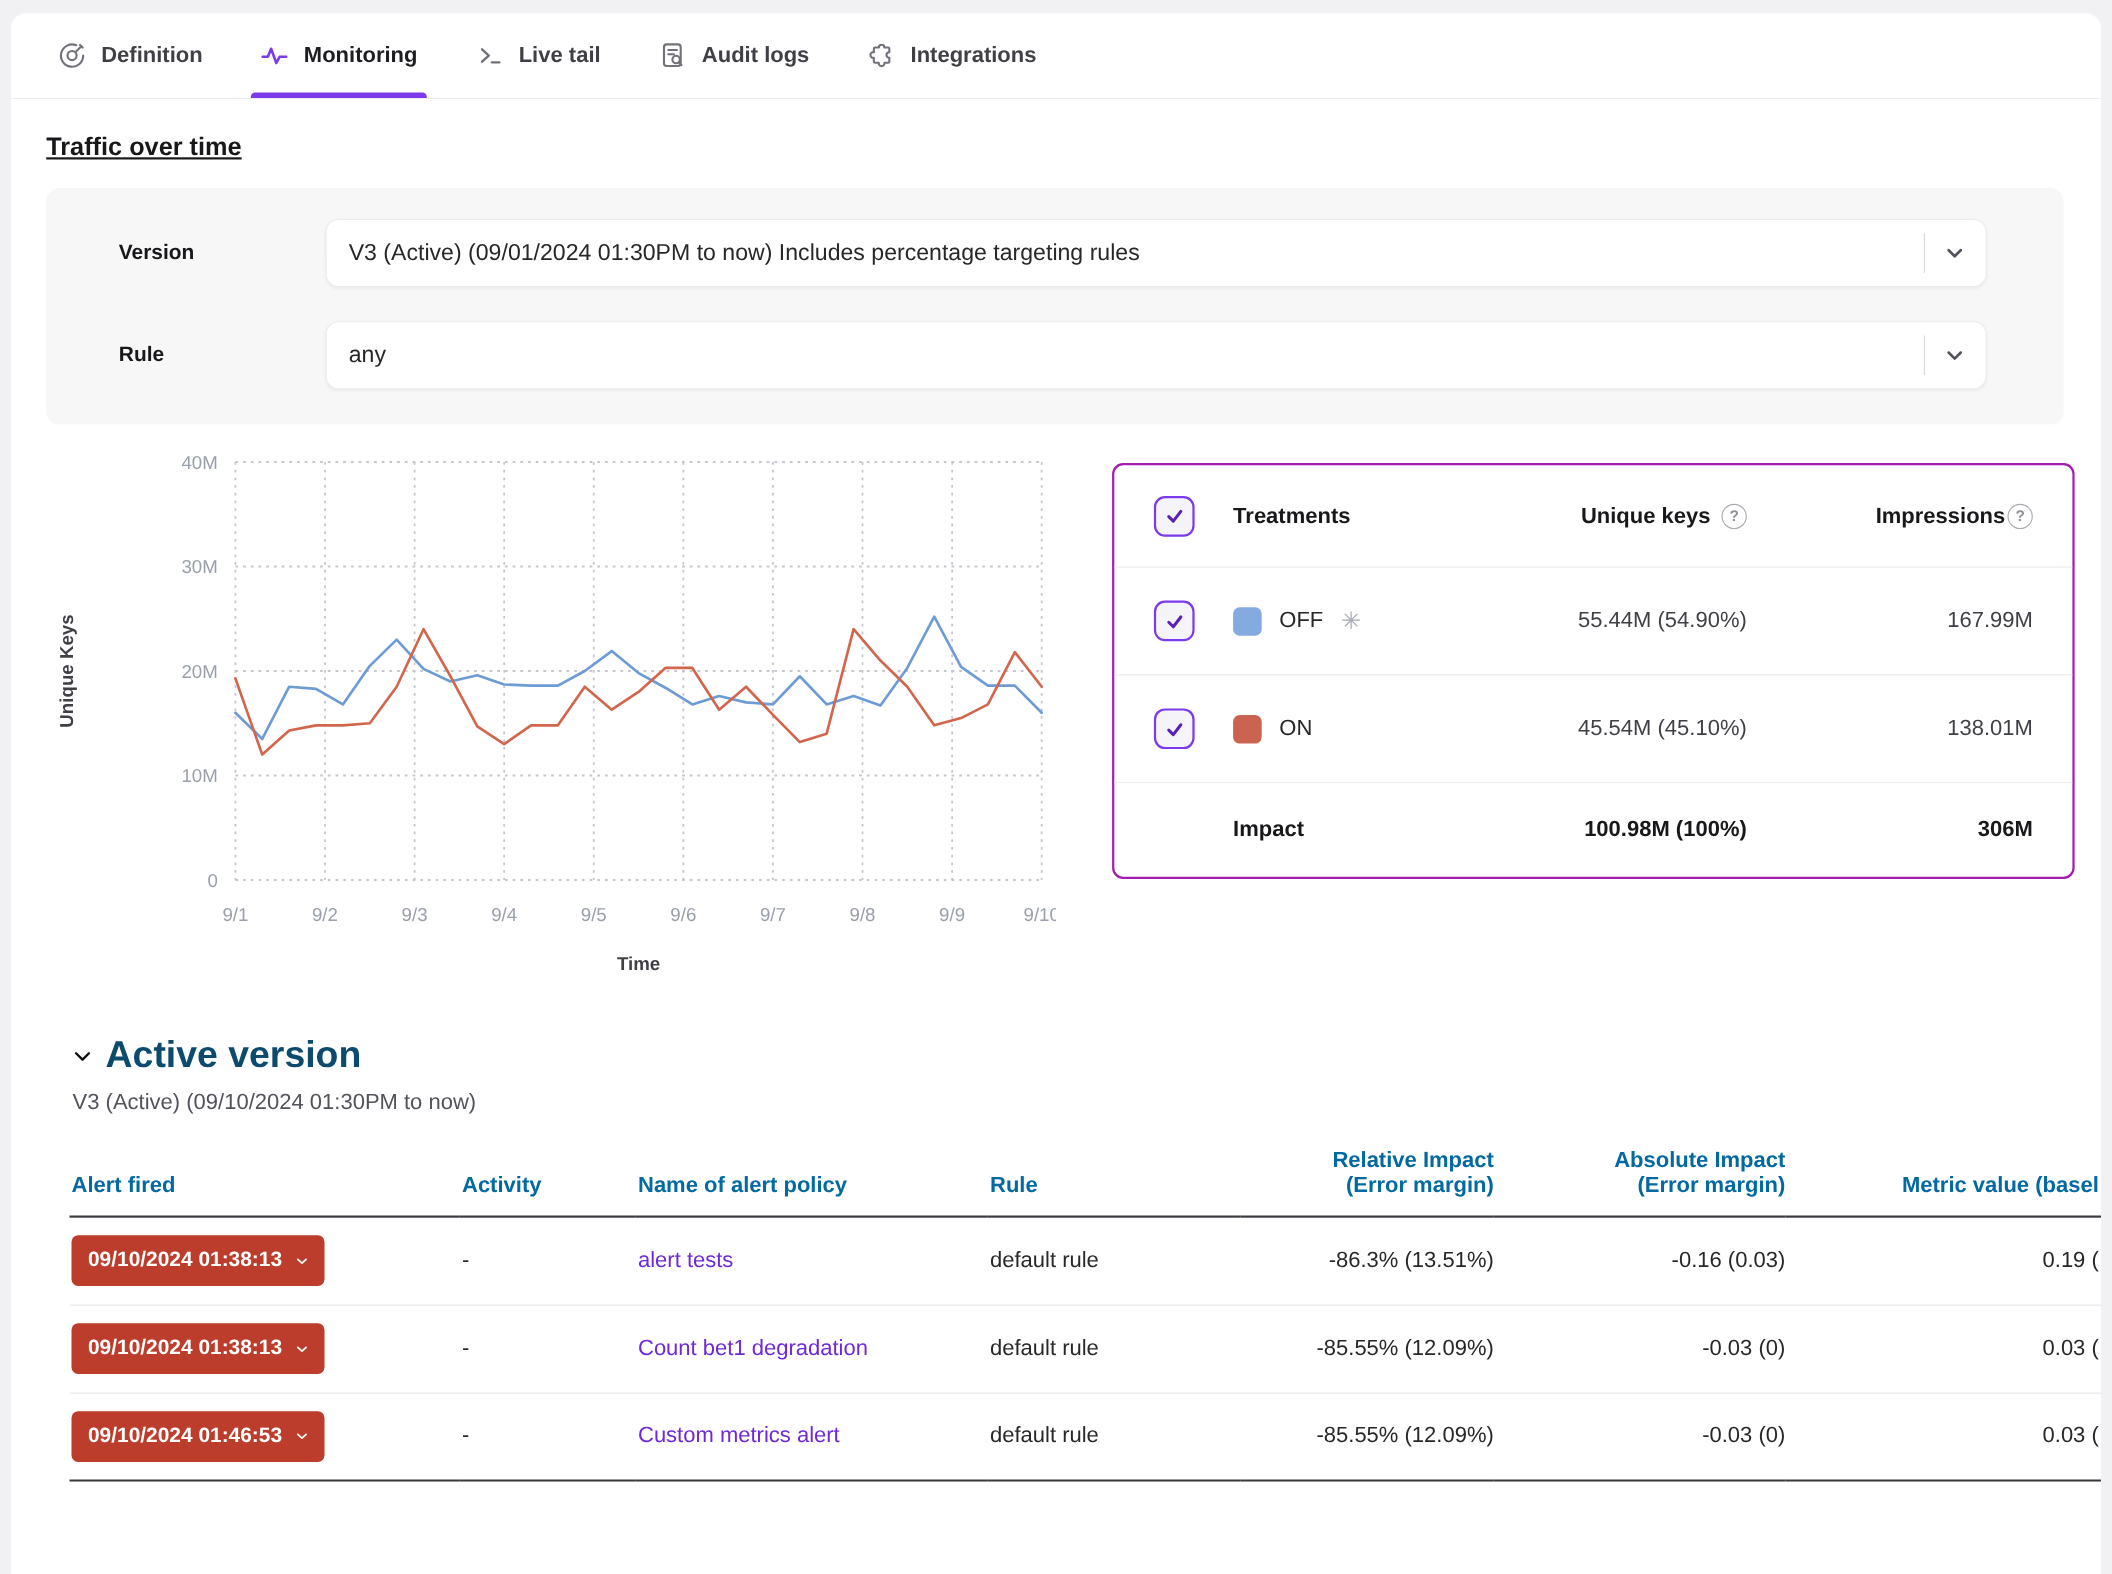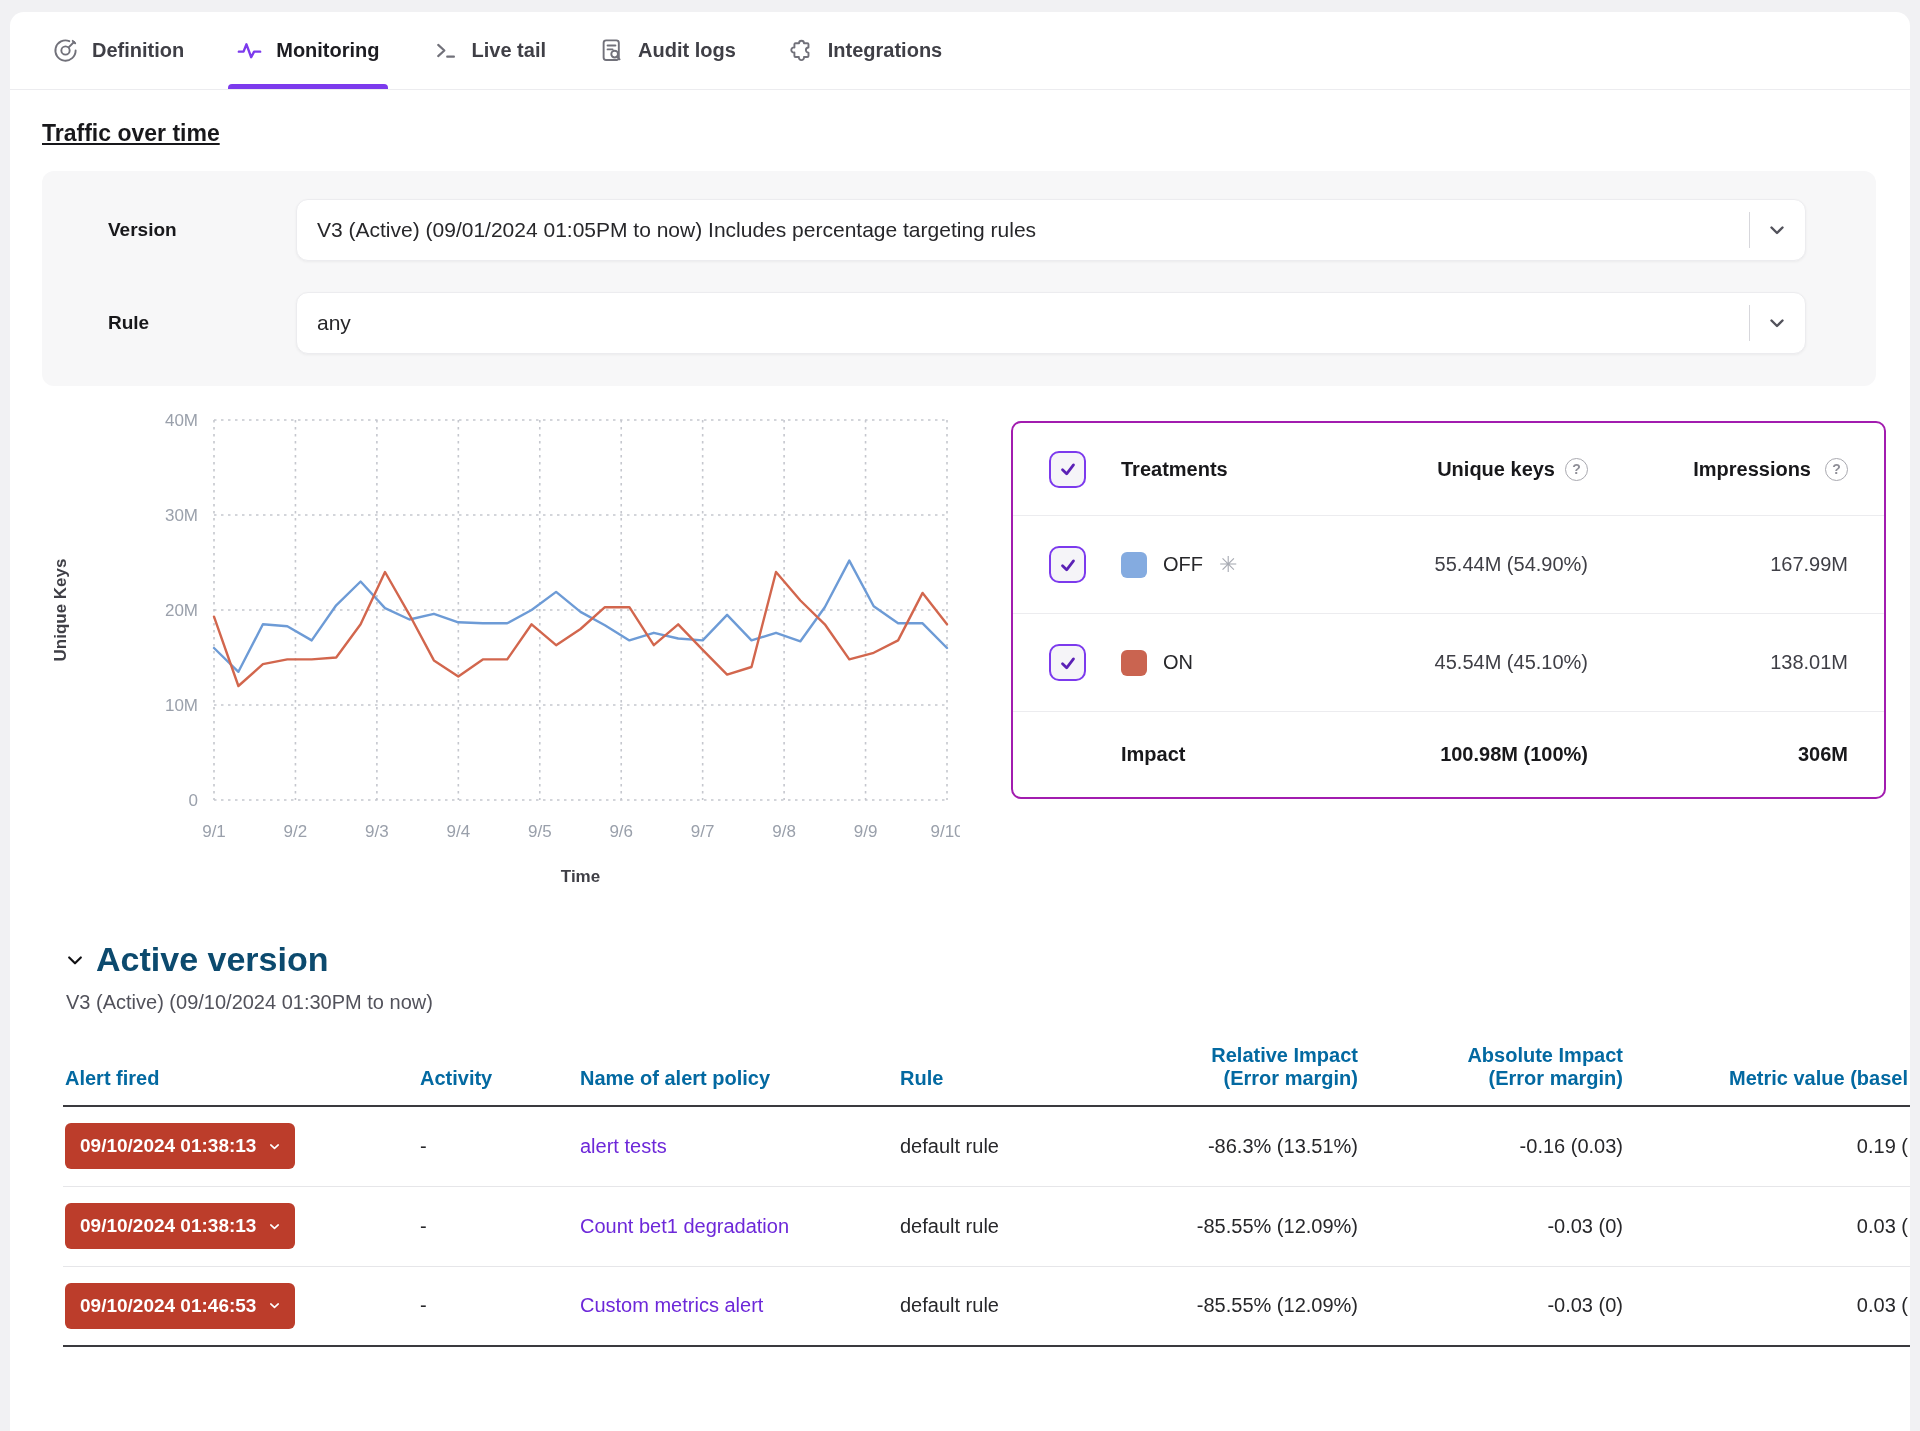--- a/index.html
+++ b/index.html
@@ -38,21 +38,21 @@
   .treatments { width:875px; margin-left:auto; margin-top:19px; border:2px solid #a21caf; border-radius:10px; background:#fff; }
   .t-row { display:flex; align-items:center; padding:0 36px; }
   .t-row + .t-row { border-top:1px solid #ececef; }
   .t-head { height:92px; }
   .t-data { height:98px; }
   .t-total { height:86px; }
   .t-check { width:72px; flex:none; }
   .t-name { flex:1; display:flex; align-items:center; gap:16px; font-size:20px; color:#27272a; font-weight:500; }
   .t-head .t-name { font-weight:700; color:#18181b; }
   .t-uk { width:330px; flex:none; text-align:right; font-size:20px; color:#3f3f46; display:flex; justify-content:flex-end; align-items:center; gap:10px; }
-  .t-imp { width:260px; flex:none; text-align:right; font-size:20px; color:#3f3f46; display:flex; justify-content:flex-end; align-items:flex-end; gap:14px; }
+  .t-imp { width:260px; flex:none; text-align:right; font-size:20px; color:#3f3f46; display:flex; justify-content:flex-end; align-items:flex-end; gap:2px; }
   .t-head .t-uk, .t-head .t-imp { font-weight:700; color:#18181b; }
   .t-total .t-name, .t-total .t-uk, .t-total .t-imp { font-weight:700; color:#18181b; }
   .cbx { width:37px; height:37px; border:2.5px solid #7c3aed; border-radius:10px; background:#f5f4f8; display:flex; align-items:center; justify-content:center; cursor:pointer; }
   .swatch { width:26px; height:26px; border-radius:6px; flex:none; }
   .frozen-badge { font-size:22px; color:#a8abb3; font-weight:400; }
   .help { width:23px; height:23px; border:1.5px solid #a9a9b0; border-radius:50%; color:#8f8f98; font-size:14px; font-weight:700; display:inline-flex; align-items:center; justify-content:center; cursor:pointer; flex:none; }
 
   
   .active-version { margin:38px 0 0 55px; }
   .av-title-row { display:flex; align-items:center; gap:11px; cursor:pointer; }
@@ -118,21 +118,21 @@
       <span class="tlabel">Integrations</span>
     </div>
   </nav>
 
   <h1 class="sect-title">Traffic over time</h1>
 
   <section class="filters">
     <div class="frow">
       <span class="flabel">Version</span>
       <div class="dropdown">
-        <span class="dd-value">V3 (Active) (09/01/2024 01:05PM to now) Includes percentage targeting rules</span>
+        <span class="dd-value">V3 (Active) (09/01/2024 01:30PM to now) Includes percentage targeting rules</span>
         <span class="dd-divider"></span>
         <svg class="dd-chevron" viewBox="0 0 24 24" fill="none" stroke="#52525b" stroke-width="2.4" stroke-linecap="round" stroke-linejoin="round">
             <path d="M6.5 9.5 12 15l5.5-5.5"></path>
           </svg>
       </div>
     </div>
     <div class="frow">
       <span class="flabel">Rule</span>
       <div class="dropdown">
         <span class="dd-value">any</span>

